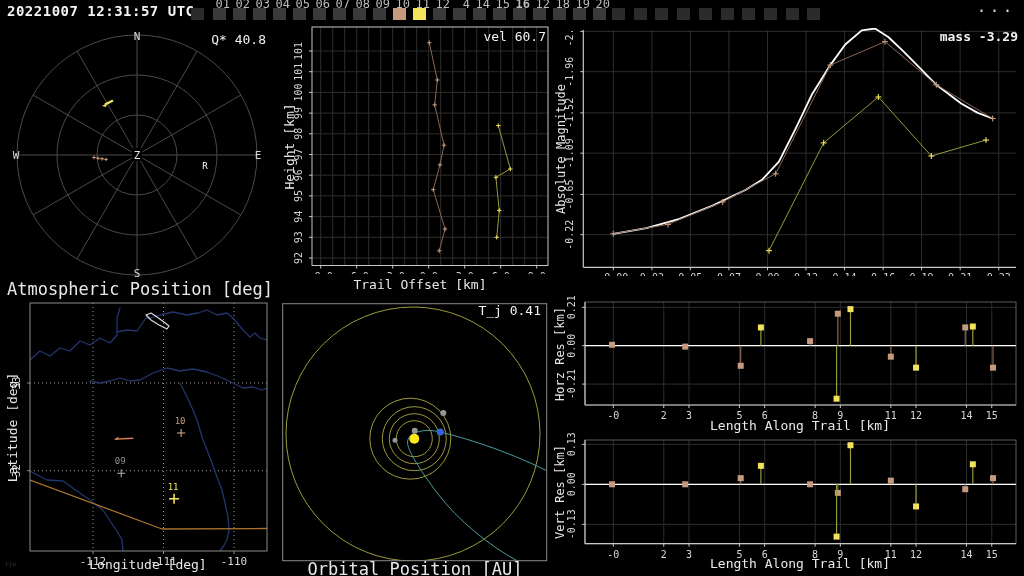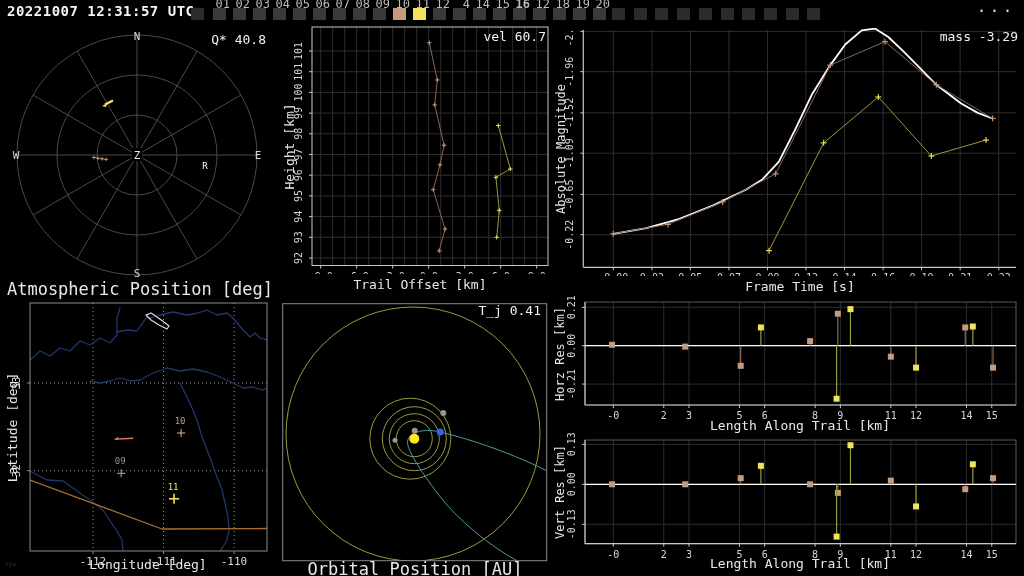--- a/index.html
+++ b/index.html
@@ -565,22 +565,21 @@
       <rect x="419.82750000000004" y="29.299499999999995" width="6" height="6" fill="#f2e25c"></rect>
     </svg>
 
   <div class="lbl ann rgt" style="left:0;width:266px;top:32px;">Q* 40.8</div>
   <div class="lbl ttl ctr" style="left:0;width:280px;top:279px;">Atmospheric Position [deg]</div>
 
   <div class="lbl ann rgt" style="left:280px;width:266px;top:29px;">vel 60.7</div>
   <div class="lbl ctr" style="left:300px;width:240px;top:277px;font-size:13px;">Trail Offset [km]</div>
   <div class="lbl ctr rot" style="left:219px;width:140px;top:139px;font-size:13px;">Height [km]</div>
 
-  <div class="lbl ann rgt" style="left:750px;width:268px;top:29px;">mass -3.29</div>
-  <div class="lbl ctr" style="left:650px;width:300px;top:279px;font-size:13px;">Frame Time [s]</div>
+  <div class="lbl ann rgt" style="left:750px;width:268px;top:29px;font-weight:bold;">mass -3.29</div>
   <div class="lbl ctr rot" style="left:471px;width:180px;top:142px;font-size:12px;">Absolute Magnitude</div>
 
   <div class="lbl ctr" style="left:8px;width:280px;top:557px;font-size:13px;">Longitude [deg]</div>
   <div class="lbl ctr rot" style="left:-68px;width:160px;top:420px;font-size:13px;">Latitude [deg]</div>
   <div class="lbl" style="left:5px;top:560px;font-size:6px;color:#3a3a3a;">rjw</div>
 
   <div class="lbl ann rgt" style="left:280px;width:261px;top:303px;">T_j 0.41</div>
   <div class="lbl ttl ctr" style="left:280px;width:270px;top:559px;">Orbital Position [AU]</div>
 
   <div class="lbl ctr rot" style="left:490px;width:140px;top:347px;font-size:12px;">Horz Res [km]</div>

